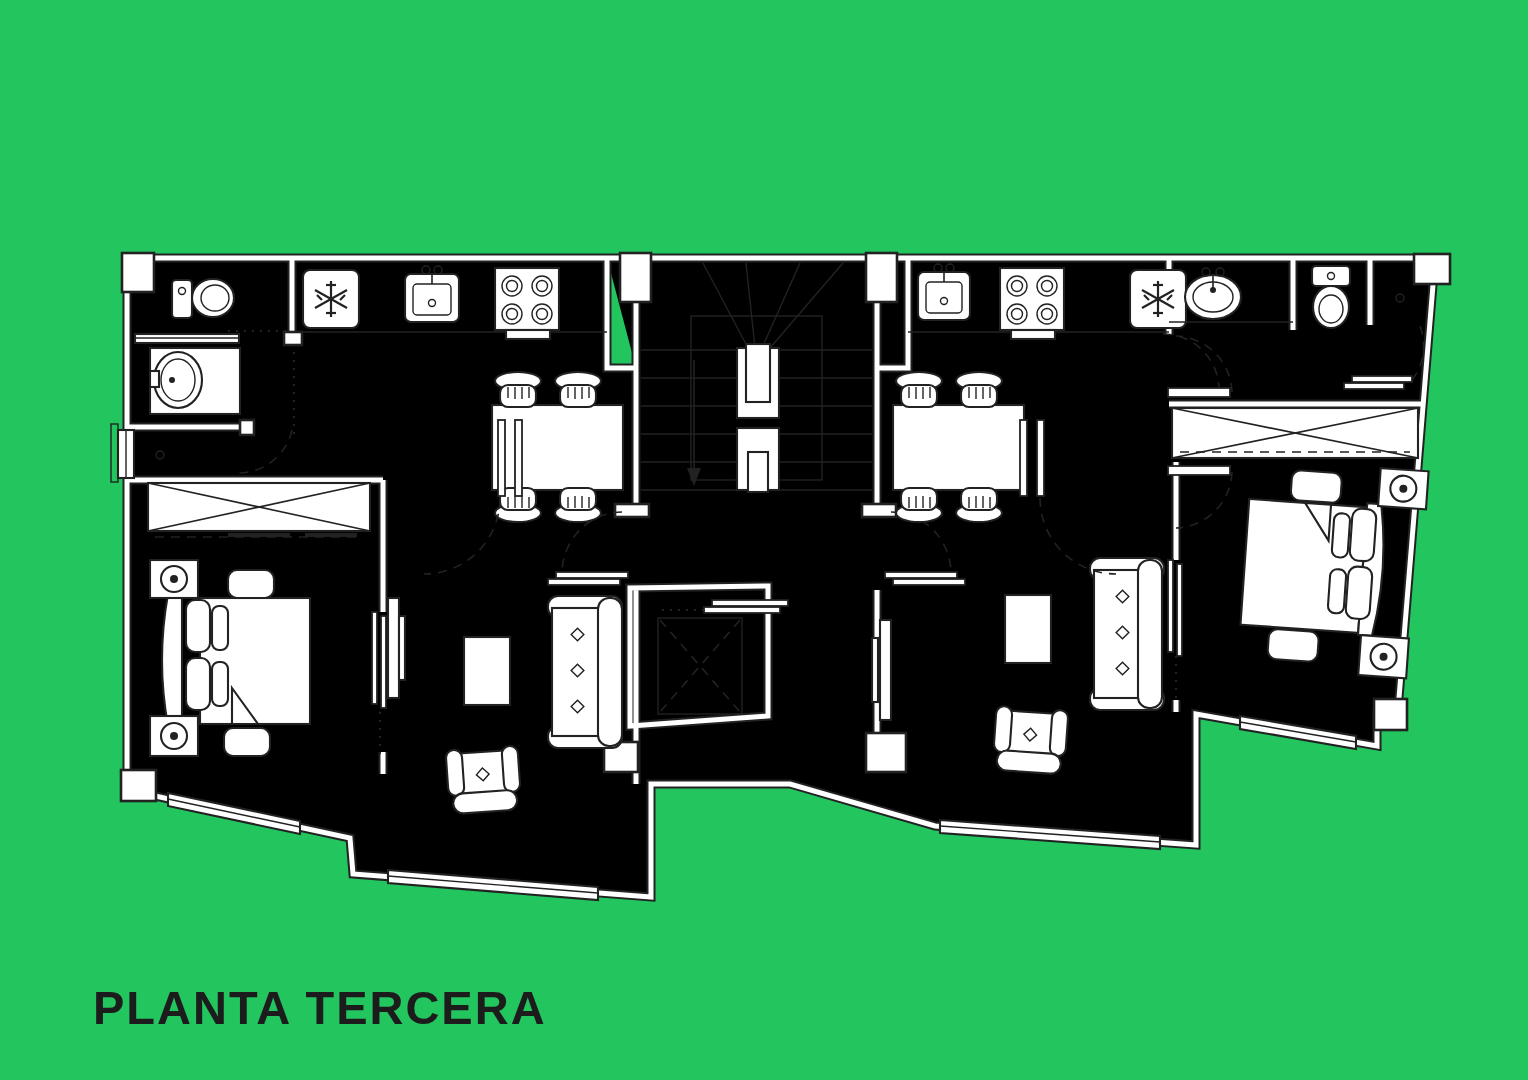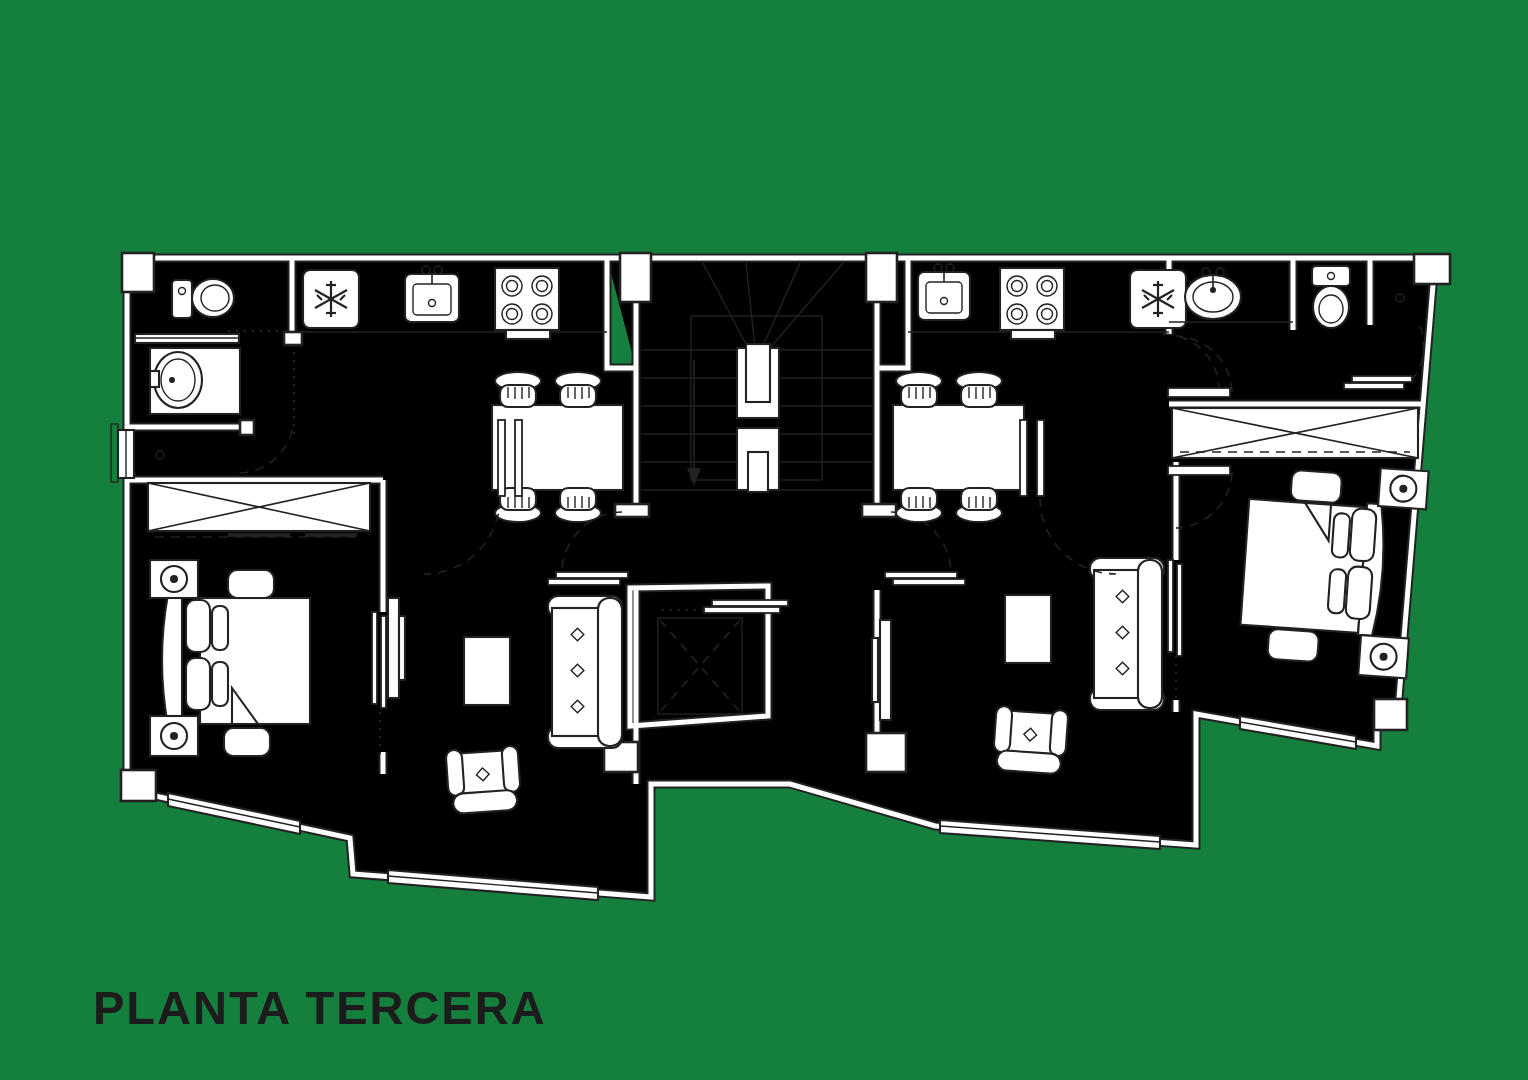--- a/index.html
+++ b/index.html
@@ -1,16 +1,16 @@
 <!DOCTYPE html>
 <html><head>
 <meta charset="utf-8">
 <style>
   html,body{margin:0;padding:0;background:#ffffff;}
-  .page{position:relative;width:1528px;height:1080px;background:#15803d;overflow:hidden;
+  .page{position:relative;width:1528px;height:1080px;background:#22c55e;overflow:hidden;
         font-family:"Liberation Sans", sans-serif;text-align:right;}
   .plan-title{position:absolute;left:93px;top:980px;font-size:47px;font-weight:700;
               letter-spacing:2px;color:#1c1c1c;}
   svg{position:absolute;left:0;top:0;}
   .wall-outer{fill:none;stroke:#222;stroke-width:9;stroke-linejoin:miter;}
   .wall-inner{fill:none;stroke:#fff;stroke-width:5;stroke-linejoin:miter;}
   .stub{fill:#fff;stroke:#222;stroke-width:2.6;}
   .fx{fill:#fff;stroke:#222;stroke-width:2.1;}
   .fx-thin{fill:none;stroke:#222;stroke-width:1.4;}
   .fx-line{stroke:#222;stroke-width:1.6;fill:none;}

